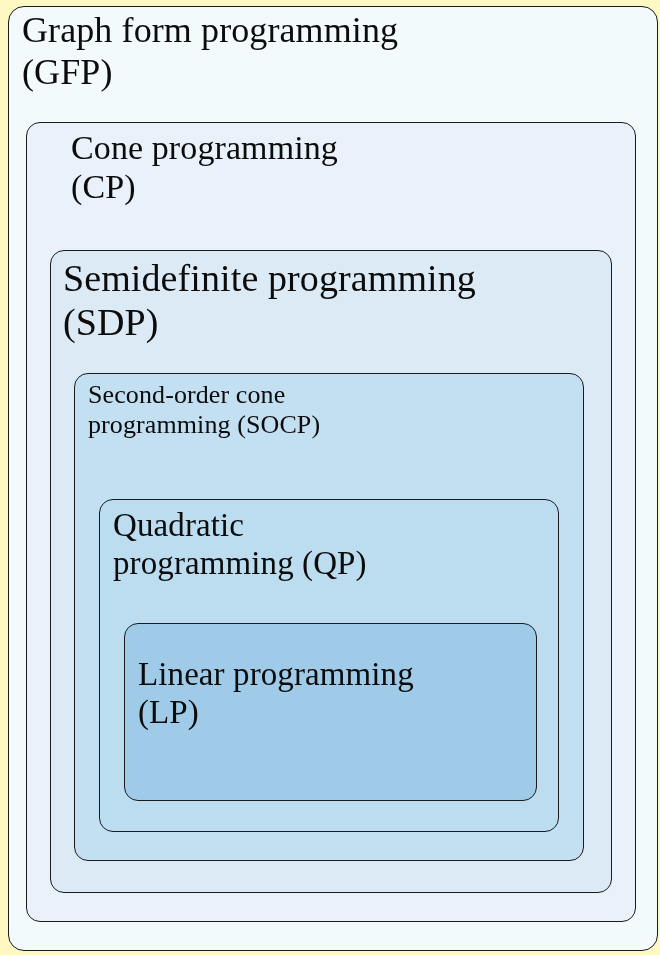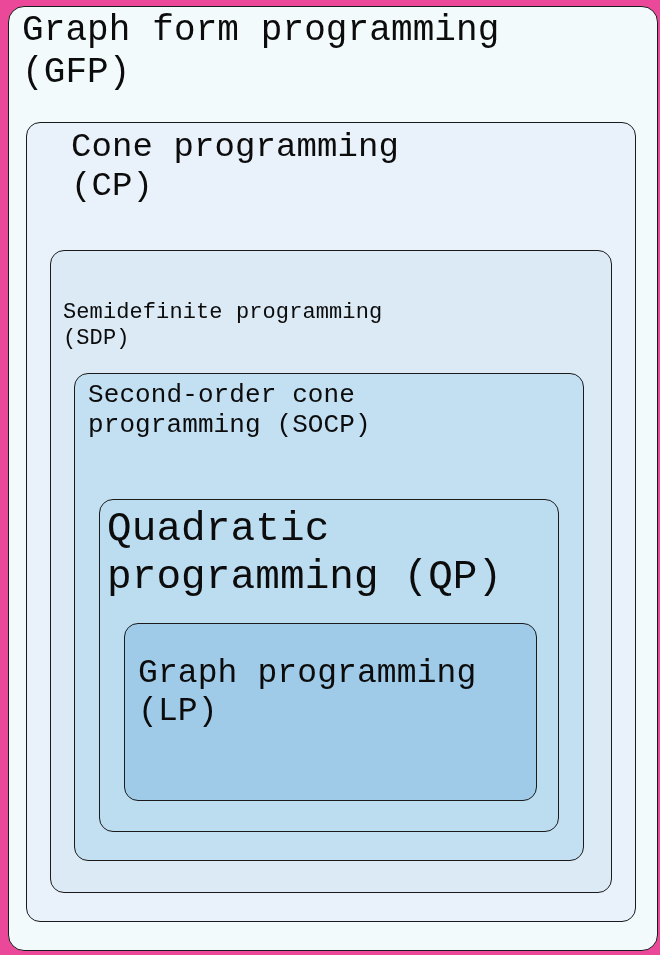--- a/index.html
+++ b/index.html
@@ -4,22 +4,22 @@
 <style>
   html, body {
     margin: 0;
     padding: 0;
     background: #ffffff;
   }
   #canvas {
     position: relative;
     width: 660px;
     height: 955px;
-    background: #ec4899;
-    font-family: Liberation Mono, monospace;
+    background: #fef9c3;
+    font-family: Liberation Serif, serif;
     overflow: hidden;
   }
   .nest-box {
     position: absolute;
     box-sizing: border-box;
     border: 1.6px solid #1b1b1b;
     border-radius: 14px;
   }
   .nest-label {
     position: absolute;
@@ -58,22 +58,21 @@
 
   
   #box-sdp {
     left: 50px; top: 250px;
     width: 562px; height: 643px;
     background: #dbeaf5;
   }
   #label-sdp {
     left: 63px; top: 256px;
     width: 530px;
-    font-size: 22px;
-    margin-top: 44px;
+    font-size: 38px;
   }
 
   
   #box-socp {
     left: 74px; top: 373px;
     width: 510px; height: 488px;
     background: #c3dff2;
   }
   #label-socp {
     left: 88px; top: 380px;
@@ -81,23 +80,23 @@
     font-size: 26px;
   }
 
   
   #box-qp {
     left: 99px; top: 499px;
     width: 460px; height: 333px;
     background: #bcdcf0;
   }
   #label-qp {
-    left: 107px; top: 506px;
+    left: 113px; top: 506px;
     width: 430px;
-    font-size: 41px;
+    font-size: 33px;
   }
 
   
   #box-lp {
     left: 124px; top: 623px;
     width: 413px; height: 178px;
     background: #9fcbe8;
   }
   #label-lp {
     left: 138px; top: 655px;
@@ -130,16 +129,16 @@
   <div class="nest-label" id="label-socp">Second-order cone
 programming (SOCP)</div>
 
   <div class="nest-box" id="box-qp" style="background: rgb(188, 220, 240); border-color: rgb(27, 27, 27);">
   </div>
   <div class="nest-label" id="label-qp">Quadratic
 programming (QP)</div>
 
   <div class="nest-box" id="box-lp" style="background: rgb(159, 203, 232); border-color: rgb(27, 27, 27);">
   </div>
-  <div class="nest-label" id="label-lp">Graph programming
+  <div class="nest-label" id="label-lp">Linear programming
 (LP)</div>
 
 </div>
 
 </body></html>

